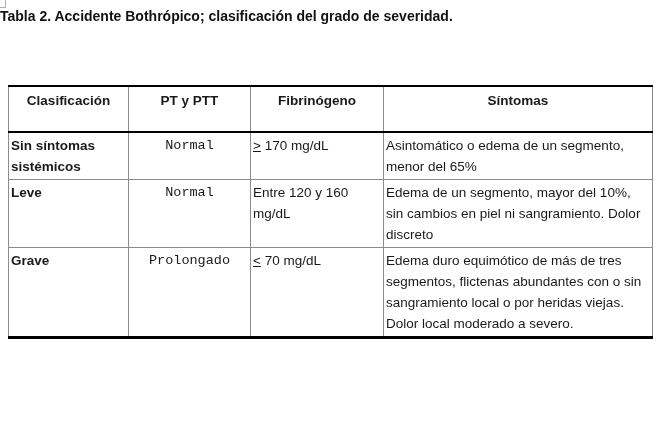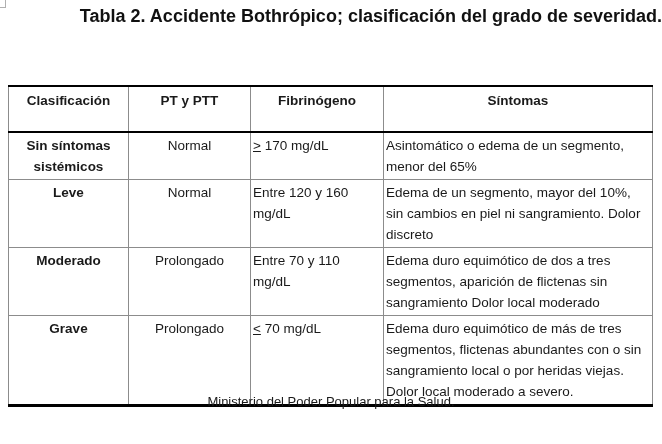--- a/index.html
+++ b/index.html
@@ -23,22 +23,22 @@
     width: 5px;
     height: 7px;
     border-right: 1px solid #b0b0b0;
     border-bottom: 1px solid #b0b0b0;
   }
   .doc-title {
     position: absolute;
     top: 6px;
     left: 0;
     width: 100%;
-    text-align: right;
-    font-size: 18px;
+    text-align: left;
+    font-size: 14px;
     line-height: 20px;
     font-weight: bold;
     color: #111111;
   }
   table.severity {
     position: absolute;
     left: 8px;
     top: 85px;
     width: 644px;
     border-collapse: collapse;
@@ -58,22 +58,22 @@
     color: #1a1a1a;
     overflow: hidden;
   }
   table.severity thead th {
     font-weight: bold;
     text-align: center;
     border-bottom: 2px solid #000000;
     height: 39px;
     padding-top: 3px;
   }
-  td.c1 { text-align: center; font-weight: bold; }
-  td.c2 { text-align: center; }
+  td.c1 { font-weight: bold; }
+  td.c2 { text-align: center; font-family: Liberation Mono, monospace; }
   td.c3 { }
   td.c4 { text-align: left; padding-left: 6px; padding-right: 3px; }
   tr.r1 td { height: 36px; }
   tr.r2 td { height: 60px; }
   tr.r3 td { height: 58px; }
   tr.r4 td { height: 73px; }
   .u { text-decoration: underline; }
   .doc-source {
     position: absolute;
     top: 392px;
@@ -121,38 +121,28 @@
       </tr>
       <tr class="r2">
         <td class="c1">Leve</td>
         <td class="c2">Normal</td>
         <td class="c3">
             <div><span class="u"></span><span>Entre 120 y 160</span></div>
             <div>mg/dL</div>
           </td>
         <td class="c4">Edema de un segmento, mayor del 10%, sin cambios en piel ni sangramiento. Dolor discreto</td>
       </tr>
-      <tr class="r3">
-        <td class="c1">Moderado</td>
-        <td class="c2">Prolongado</td>
-        <td class="c3">
-            <div><span class="u"></span><span>Entre 70 y 110</span></div>
-            <div>mg/dL</div>
-          </td>
-        <td class="c4">Edema duro equimótico de dos a tres segmentos, aparición de flictenas sin sangramiento Dolor local moderado</td>
-      </tr>
       <tr class="r4">
         <td class="c1">Grave</td>
         <td class="c2">Prolongado</td>
         <td class="c3">
             <div><span class="u">&lt;</span><span> 70 mg/dL</span></div>
             <div></div>
           </td>
         <td class="c4">Edema duro equimótico de más de tres segmentos, flictenas abundantes con o sin sangramiento local o por heridas viejas. Dolor local moderado a severo.</td>
       </tr>
     </tbody>
   </table>
 
   <div class="doc-source">
-    <div>Ministerio del Poder Popular para la Salud.</div>
   </div>
 
 </div>
 
 </body></html>

